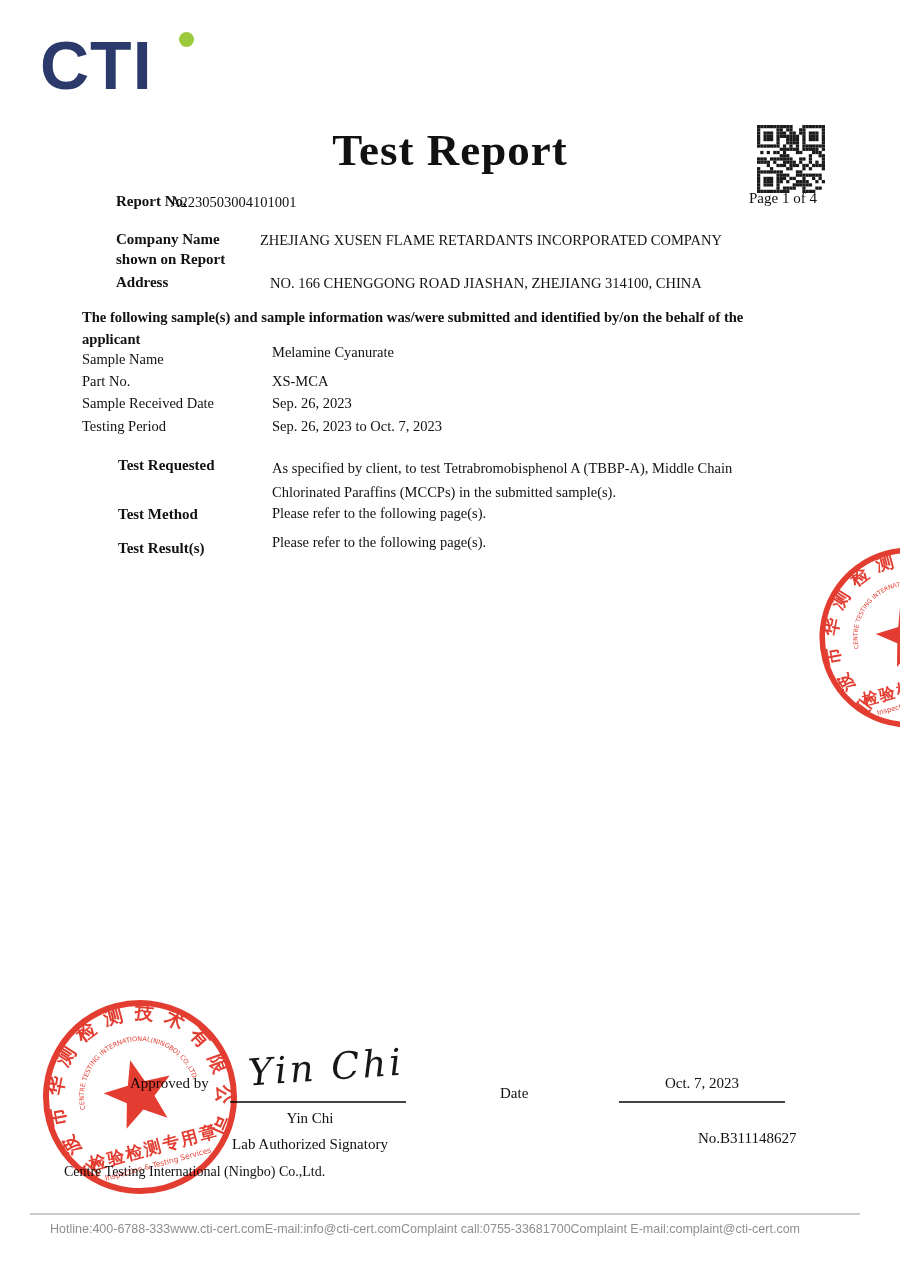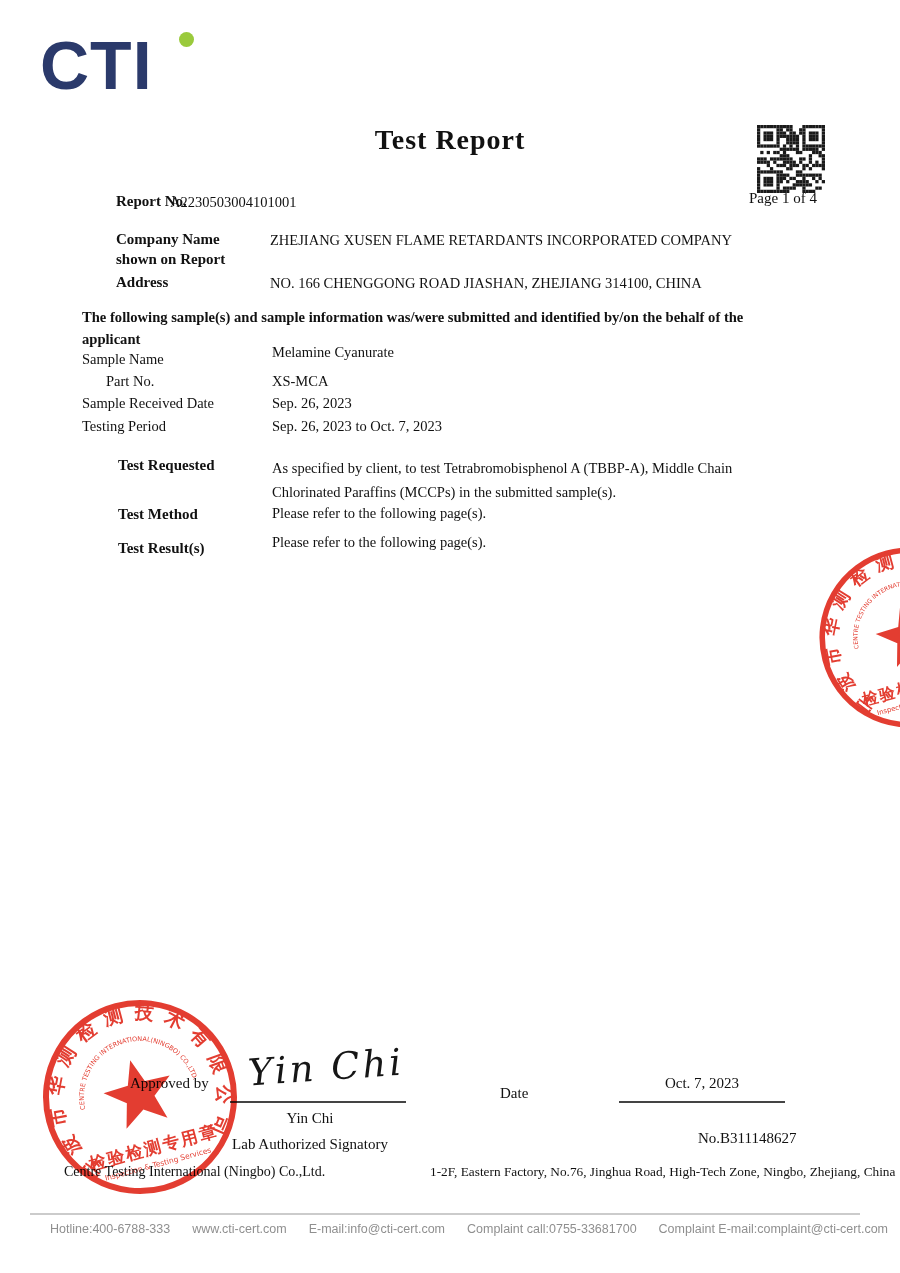--- a/index.html
+++ b/index.html
@@ -7,36 +7,36 @@
         font-family:"Liberation Serif","DejaVu Serif",serif;color:#111;text-decoration:underline;}
   .abs{position:absolute;}
 
   
   .logo{left:40px;top:30px;display:flex;align-items:flex-end;gap:14px;}
   .logo-cti{font-family:"Liberation Sans","DejaVu Sans",sans-serif;font-weight:800;
             font-size:68px;line-height:70px;color:#2b3a6b;letter-spacing:1px;}
   .logo-cn{font-family:"DejaVu Sans",sans-serif;font-weight:700;font-size:44px;line-height:62px;color:#2b3a6b;letter-spacing:2px;}
   .logo-dot{position:absolute;left:139px;top:2px;width:15px;height:15px;border-radius:50%;background:#9aca3c;}
 
-  .title{left:0;top:124px;width:900px;text-align:center;font-size:28px;font-weight:700;letter-spacing:1px;}
+  .title{left:0;top:124px;width:900px;text-align:center;font-size:45px;font-weight:700;letter-spacing:1px;}
 
   .qr{left:757px;top:125px;width:68px;height:68px;}
   .page-ind{left:749px;top:190px;width:86px;text-align:left;font-size:15px;}
 
   .lbl{font-weight:700;font-size:15px;margin-left:36px;}
   .val{font-size:14.5px;}
 
   .statement{left:82px;top:307px;width:700px;font-weight:700;font-size:14.6px;line-height:21.5px;}
 
   .sig-script{font-style:italic;font-size:37px;letter-spacing:3px;transform:rotate(-4deg);
               font-family:"DejaVu Serif",serif;color:#161616;}
   .uline{height:2px;background:#444;}
 
   .footer-line{left:30px;top:1213px;width:830px;height:2px;background:#cbcbcb;}
-  .footer{left:50px;top:1222px;display:flex;gap:22px;font-family:"Liberation Sans","DejaVu Sans",sans-serif;
+  .footer{left:50px;top:1222px;display:flex;font-family:"Liberation Sans","DejaVu Sans",sans-serif;
           font-size:12.5px;color:#8f8f8f;white-space:nowrap;}
 
   .stamp{mix-blend-mode:multiply;opacity:.93;pointer-events:none;}
   .stamp text{font-family:"DejaVu Sans",sans-serif;fill:#e12e21;}
 </style>
 </head>
 <body>
 
 <div class="page">
 
@@ -303,31 +303,31 @@
         <rect x="51.81" y="64.76" width="3.24" height="3.24" fill="#1a1a1a"></rect>
         <rect x="55.05" y="64.76" width="3.24" height="3.24" fill="#1a1a1a"></rect>
       </svg></div>
   <div class="abs page-ind">Page 1 of 4</div>
 
   <div class="abs lbl" style="left:80px;top:193px;">Report No.</div>
   <div class="abs val" style="left:170px;top:194px;">A2230503004101001</div>
 
   <div class="abs lbl" style="left:80px;top:231px;">Company Name</div>
   <div class="abs lbl" style="left:80px;top:251px;">shown on Report</div>
-  <div class="abs val" style="left:270px;top:232px;">ZHEJIANG XUSEN FLAME RETARDANTS INCORPORATED COMPANY</div>
+  <div class="abs val" style="left:260px;top:232px;">ZHEJIANG XUSEN FLAME RETARDANTS INCORPORATED COMPANY</div>
 
   <div class="abs lbl" style="left:80px;top:274px;">Address</div>
   <div class="abs val" style="left:270px;top:275px;">NO. 166 CHENGGONG ROAD JIASHAN, ZHEJIANG 314100, CHINA</div>
 
   <div class="abs statement">The following sample(s) and sample information was/were submitted and identified by/on the behalf of the applicant</div>
 
   <div class="abs val" style="left:82px;top:351px;">Sample Name</div>
   <div class="abs val" style="left:272px;top:344px;">Melamine Cyanurate</div>
 
-  <div class="abs val" style="left:82px;top:373px;margin-left:24px;">Part No.</div>
+  <div class="abs val" style="left:82px;top:373px;">Part No.</div>
   <div class="abs val" style="left:272px;top:373px;">XS-MCA</div>
 
   <div class="abs val" style="left:82px;top:395px;">Sample Received Date</div>
   <div class="abs val" style="left:272px;top:395px;">Sep. 26, 2023</div>
 
   <div class="abs val" style="left:82px;top:418px;">Testing Period</div>
   <div class="abs val" style="left:272px;top:418px;">Sep. 26, 2023 to Oct. 7, 2023</div>
 
   <div class="abs lbl" style="left:82px;top:457px;">Test Requested</div>
   <div class="abs val" style="left:272px;top:457px;width:495px;line-height:23.5px;">As specified by client, to test Tetrabromobisphenol A (TBBP-A), Middle Chain Chlorinated Paraffins (MCCPs) in the submitted sample(s).</div>
@@ -345,21 +345,20 @@
   <div class="abs val" style="left:225px;top:1136px;width:170px;text-align:center;font-size:15px;white-space:nowrap;">Lab Authorized Signatory</div>
   <div class="abs val" style="left:64px;top:1164px;font-size:14px;">Centre Testing International (Ningbo) Co.,Ltd.</div>
 
   <div class="abs val" style="left:500px;top:1085px;font-size:15px;">Date</div>
   <div class="abs val" style="left:619px;top:1075px;width:166px;text-align:center;font-size:15px;">Oct. 7, 2023</div>
   <div class="abs uline" style="left:619px;top:1101px;width:166px;"></div>
   <div class="abs" style="left:698px;top:1130px;display:flex;font-size:15px;">
     <span>No.</span>
     <span>B311148627</span>
   </div>
-  <div class="abs val" style="left:430px;top:1164px;font-size:13.3px;white-space:nowrap;">1-2F, Eastern Factory, No.76, Jinghua Road, High-Tech Zone, Ningbo, Zhejiang, China</div>
 
   <svg class="abs stamp" style="left:812px;top:540px;" width="195" height="195" viewBox="0 0 210 210">
     <g transform="rotate(-15 105 105)">
       <circle cx="105" cy="105" r="94" fill="none" stroke="#e12e21" stroke-width="6"></circle>
       <defs>
         <path id="o1" d="M 54.9,164.7 A 78,78 0 1 1 155.1,164.7"></path>
         <path id="i1" d="M 77,153.5 A 56,56 0 1 1 133,153.5"></path>
       </defs>
       <text font-size="19" font-weight="bold" letter-spacing="10" text-anchor="middle">
         <textPath href="#o1" startOffset="50%">宁波市华测检测技术有限公司</textPath>

